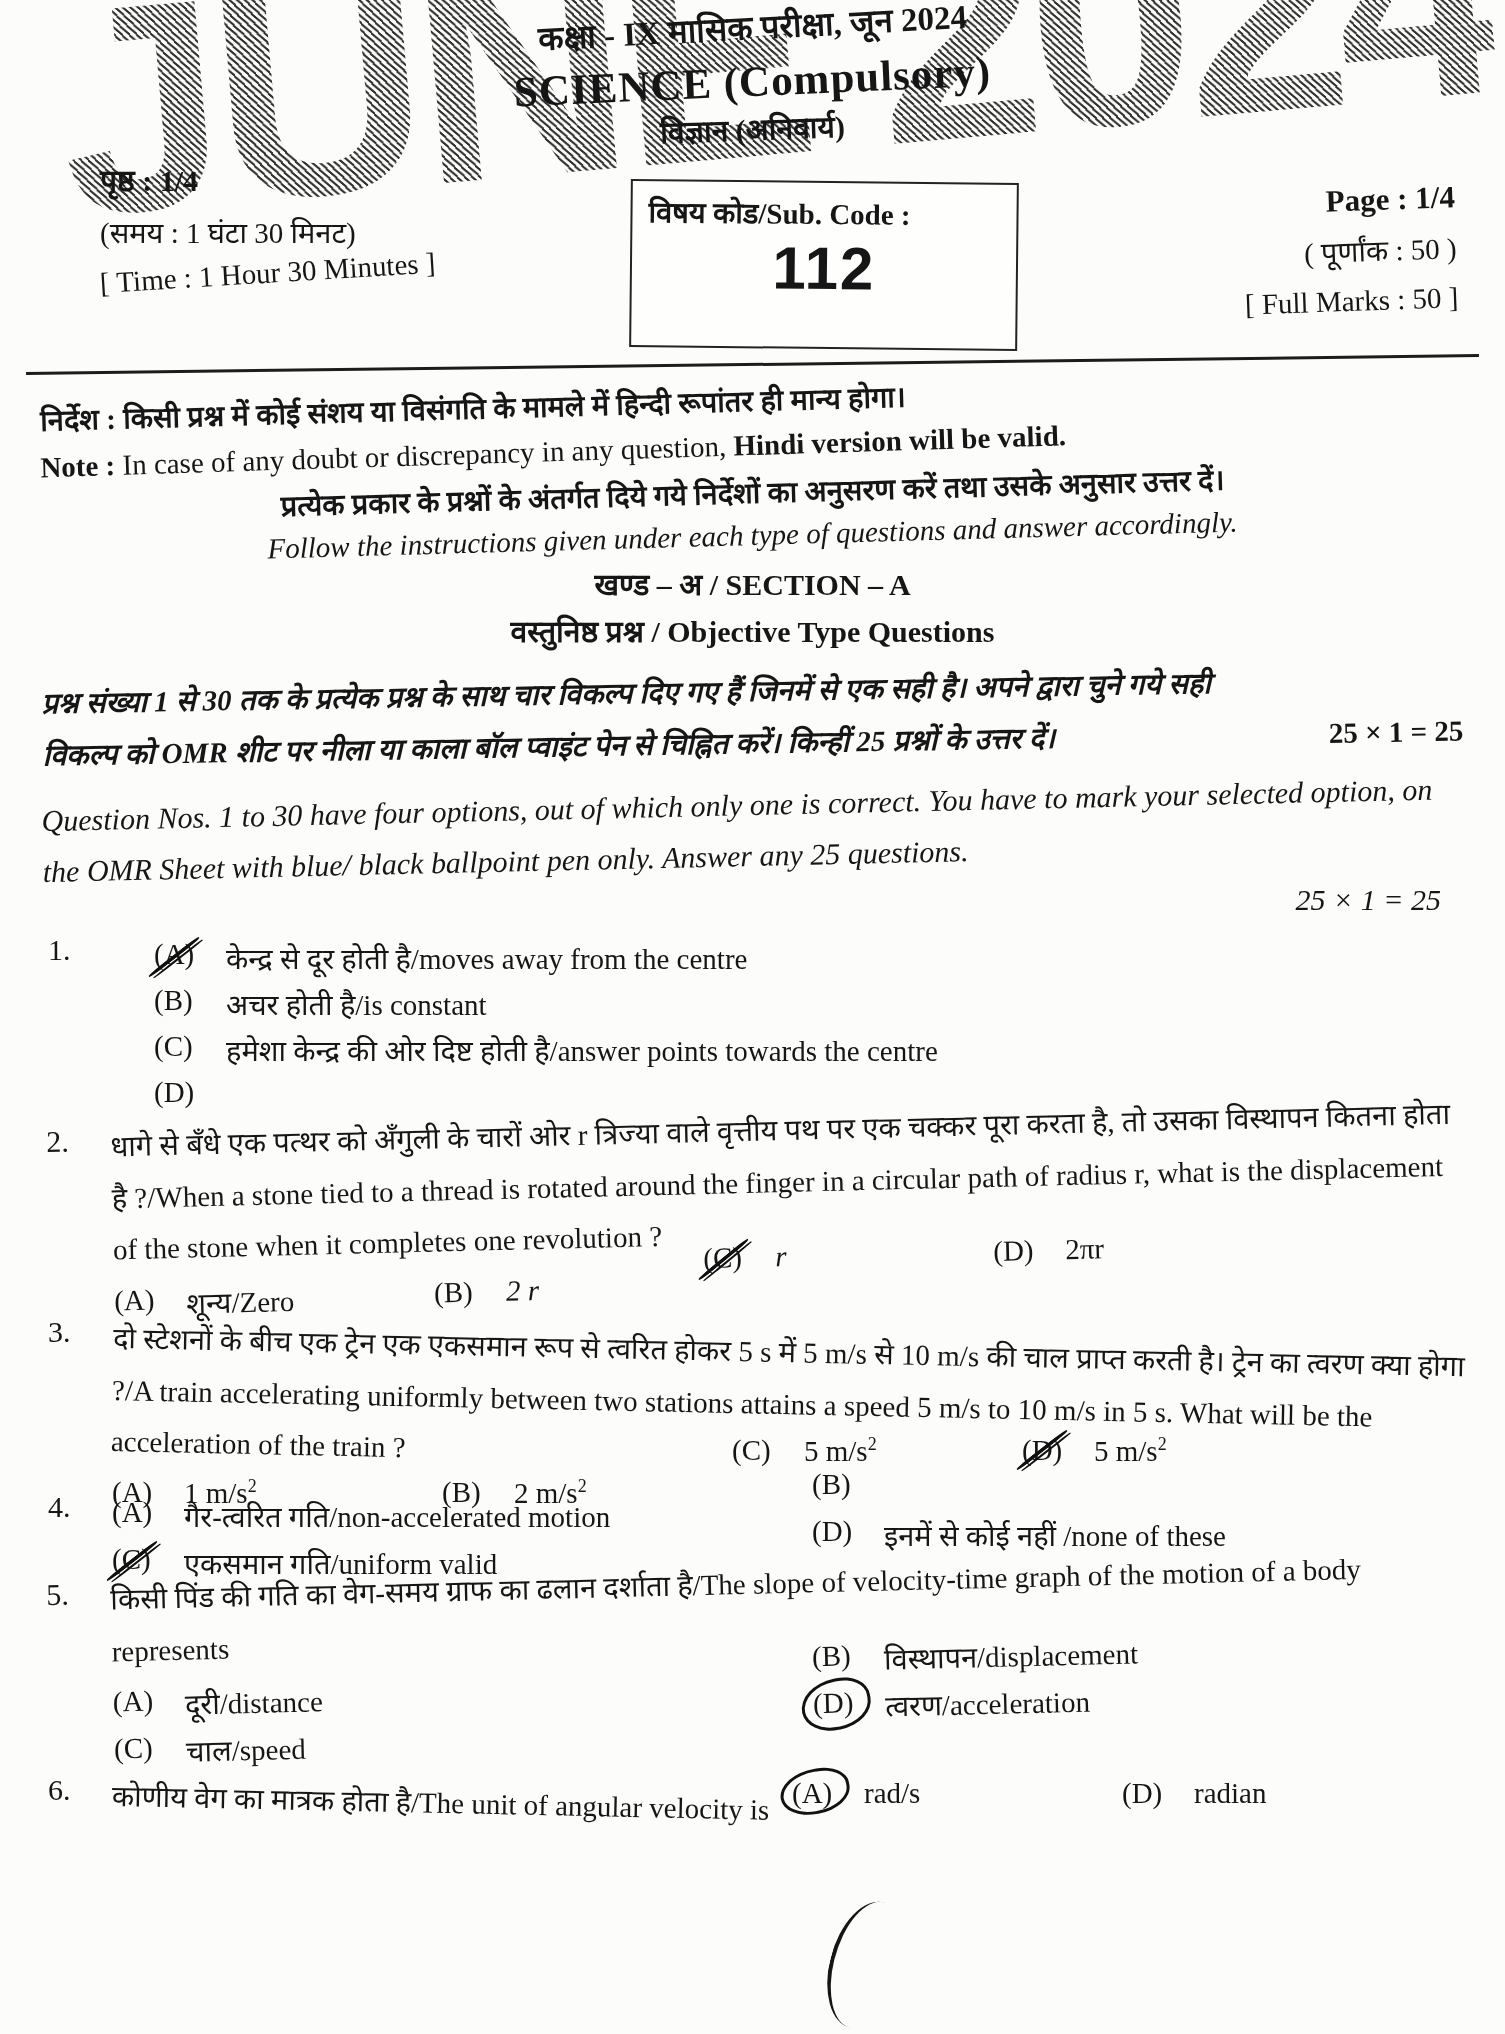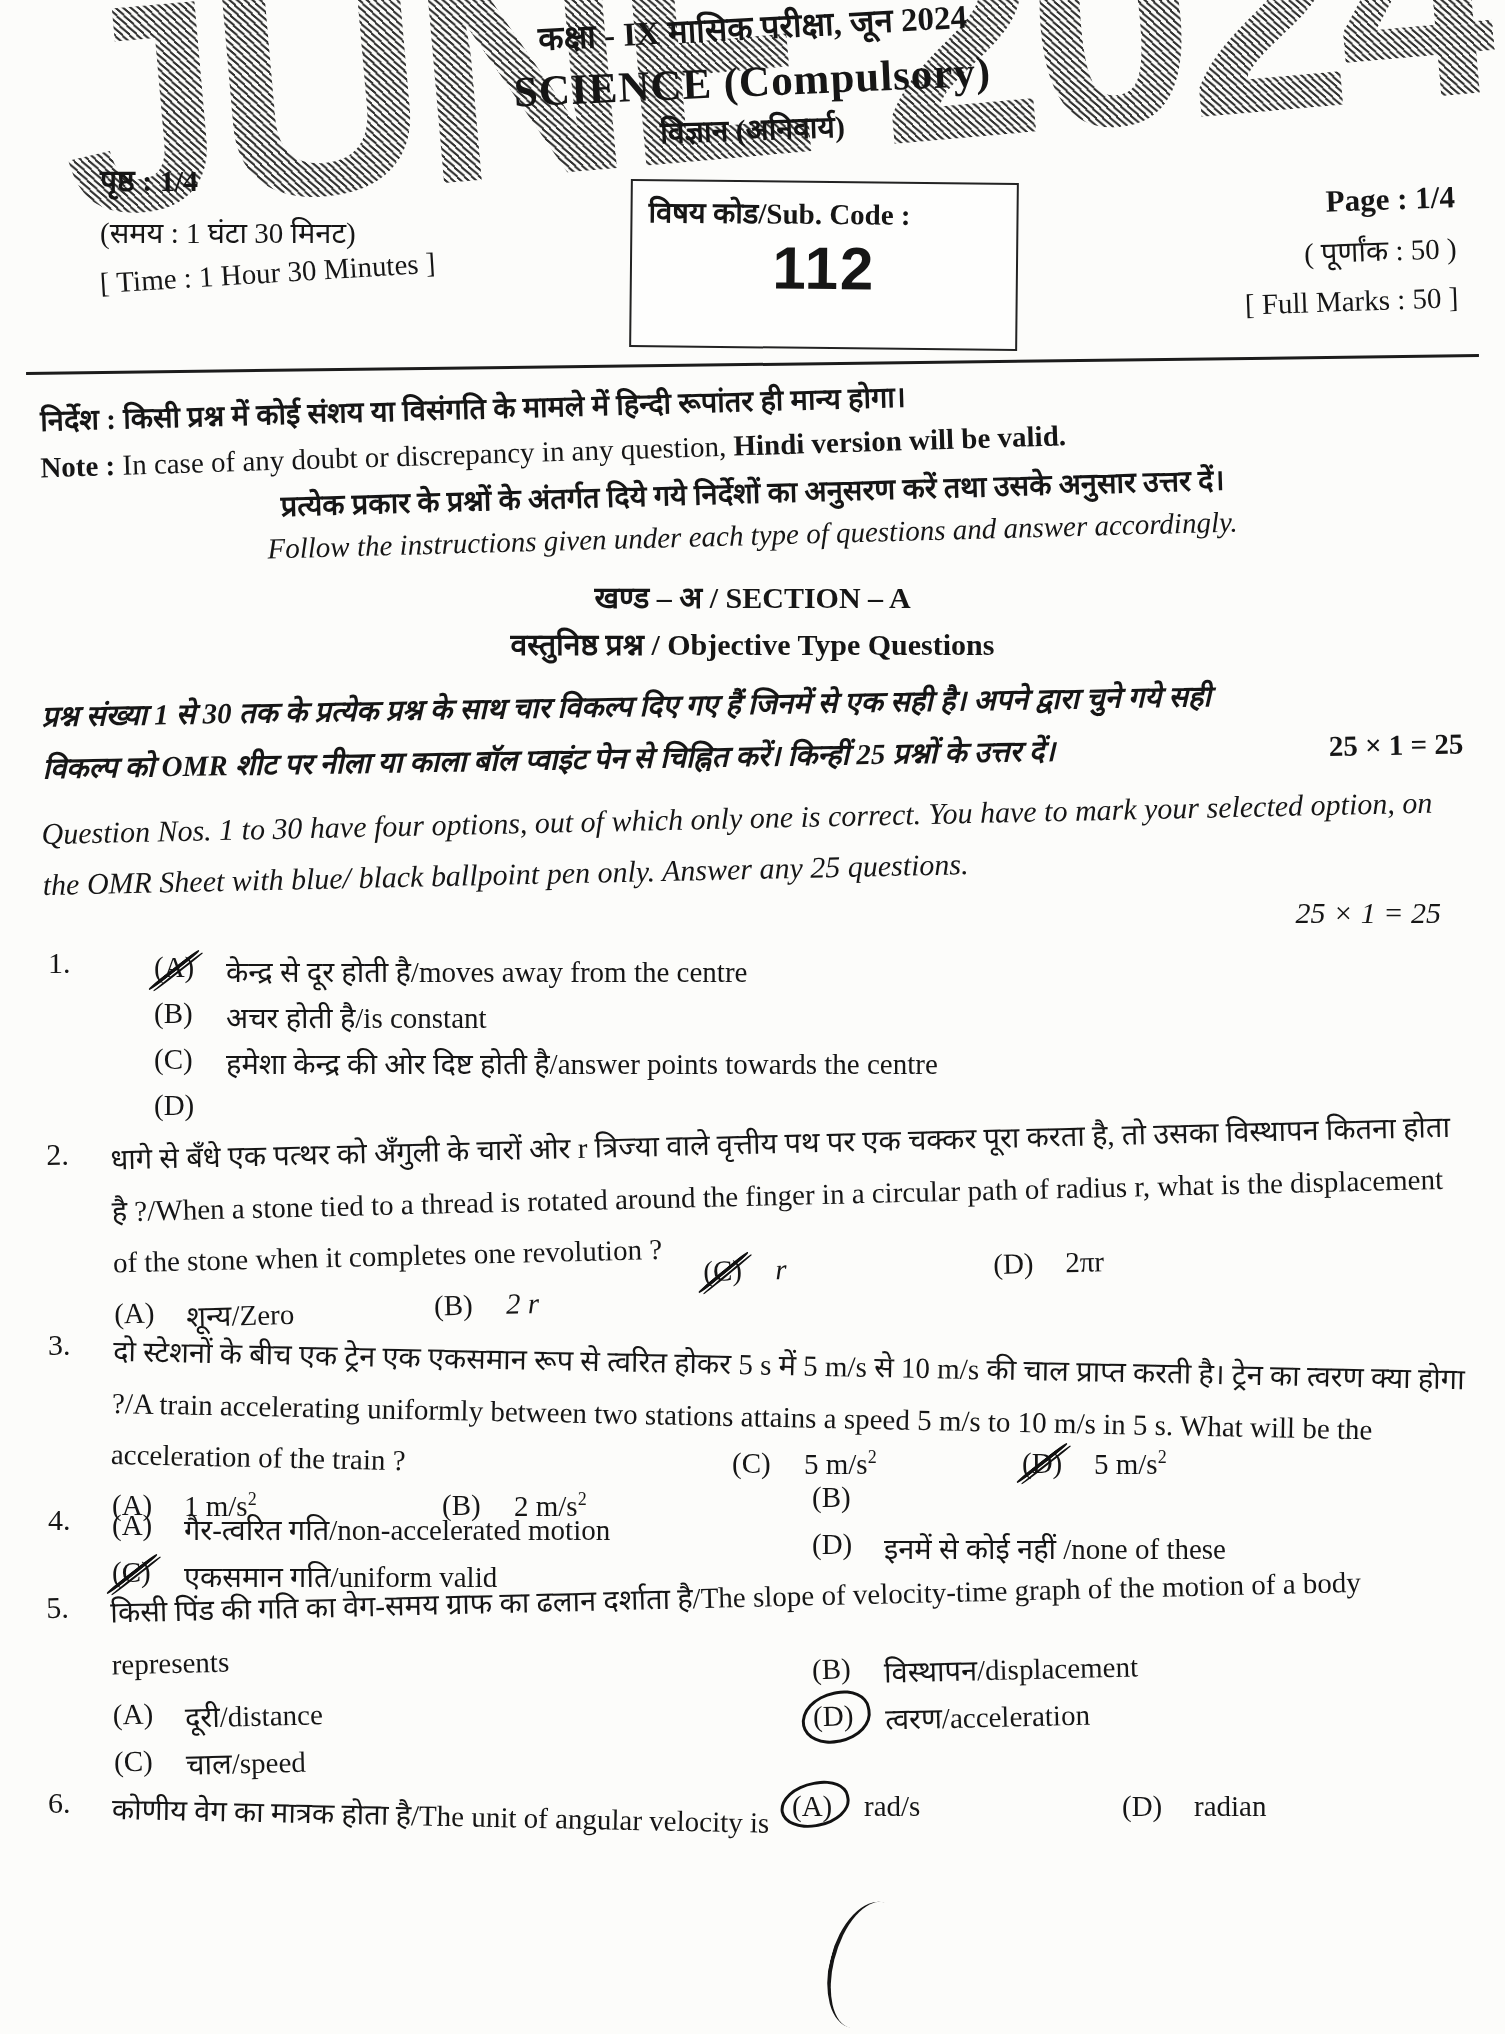--- a/index.html
+++ b/index.html
@@ -34,21 +34,21 @@
   .subcode-label { font-size:29px; font-weight:700; }
   .subcode-value { font-size:60px; font-weight:800; text-align:center; margin-top:2px; font-family:"Liberation Sans","DejaVu Sans",sans-serif; letter-spacing:2px; }
   .info-right { width:340px; font-size:29px; line-height:1.7; text-align:right; transform:rotate(-2deg); margin-top:22px; padding-right:6px; }
   .ir1 { font-weight:700; font-size:31px; }
   .rule { margin:14px 26px 0; border-top:3px solid #1c1c1c; transform:rotate(-.7deg); }
   
   .note-hi { margin:14px 40px 0; font-size:29px; font-weight:700; transform:rotate(-1.6deg); }
   .note-en { margin:10px 40px 0; font-size:29px; transform:rotate(-1.8deg); }
   .follow-hi { text-align:center; font-weight:700; font-size:29px; margin-top:10px; transform:rotate(-1.6deg); }
   .follow-en { text-align:center; font-style:italic; font-size:29px; margin-top:8px; transform:rotate(-1.6deg); }
-  .sec-title { text-align:center; font-weight:700; font-size:30px; margin-top:24px; }
+  .sec-title { text-align:center; font-weight:700; font-size:30px; margin-top:11px; }
   .sec-sub   { text-align:center; font-weight:700; font-size:30px; margin-top:6px; }
   
   .intro-hi { margin:14px 42px 0; font-weight:700; font-style:italic; font-size:29px; line-height:1.8; position:relative; transform:rotate(-1deg); padding-right:170px; }
   .intro-hi .marks { position:absolute; right:0; bottom:0; font-style:normal; }
   .intro-en { margin:10px 42px 0; font-style:italic; font-size:30px; line-height:1.7; transform:rotate(-1.3deg); }
   .intro-en-marks { text-align:right; margin:2px 64px 0; font-style:italic; font-size:30px; }
   
   .q { display:flex; margin:14px 0 0 48px; }
   .q-num { width:64px; flex:none; font-size:30px; padding-top:2px; }
   .q-body { flex:1; padding-right:38px; }

